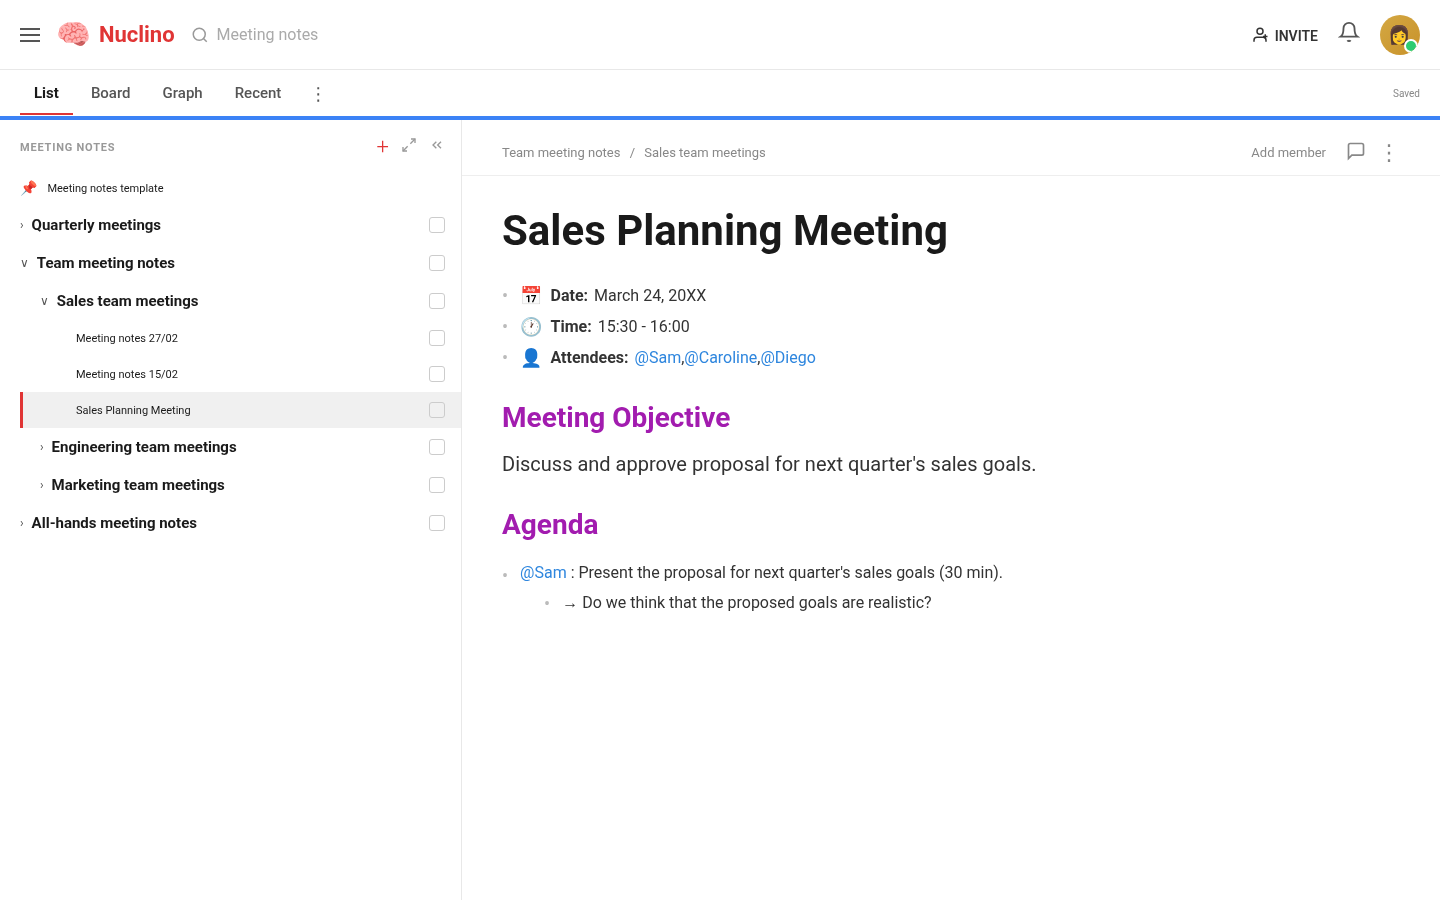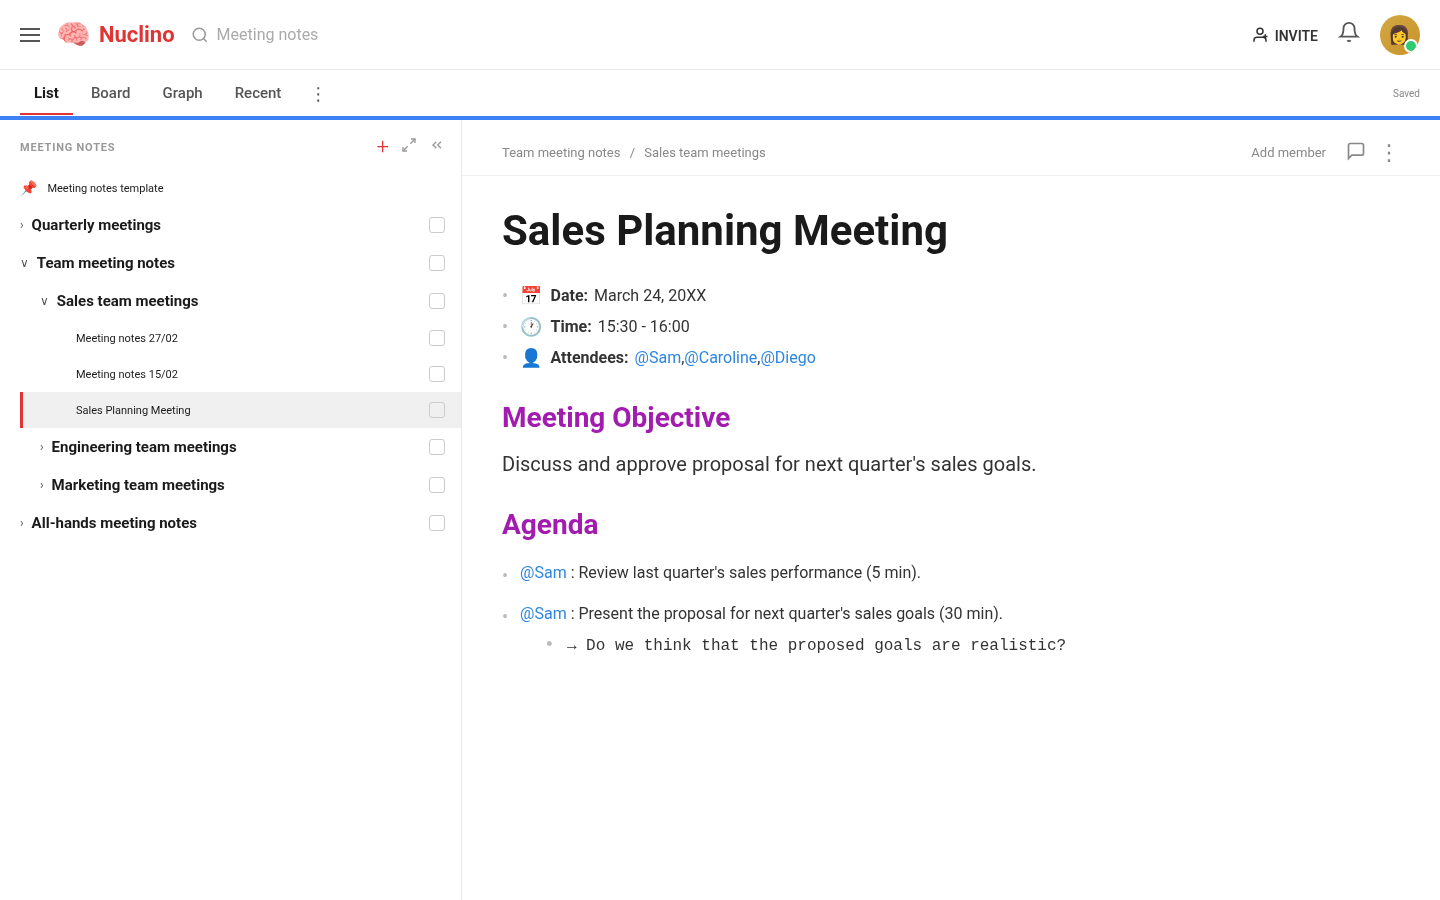--- a/index.html
+++ b/index.html
@@ -82,21 +82,21 @@
     .meta-label { font-weight: 700; margin-right: 6px; }
     .mention { color: #2e86de; cursor: pointer; }
 
     .section-heading { font-size: 28px; font-weight: 700; color: #a21caf; margin-bottom: 14px; margin-top: 4px; }
     .section-body { font-size: 20px; color: #333; line-height: 1.6; margin-bottom: 28px; }
 
     .agenda-list { list-style: none; }
     .agenda-list > li { display: flex; align-items: flex-start; padding: 5px 0; font-size: 16px; color: #333; line-height: 1.6; }
     .agenda-list > li::before { content: '•'; color: #bbb; margin-right: 12px; font-size: 18px; flex-shrink: 0; margin-top: 2px; }
     .agenda-sublist { list-style: none; padding-left: 24px; }
-    .agenda-sublist li { display: flex; align-items: flex-end; padding: 4px 0; font-size: 16px; color: #333; font-family: Liberation Mono, monospace; }
+    .agenda-sublist li { display: flex; align-items: flex-start; padding: 4px 0; font-size: 16px; color: #333; }
     .agenda-sublist li::before { content: '•'; color: #bbb; margin-right: 12px; font-size: 18px; flex-shrink: 0; }
   </style>
 </head>
 <body>
 
 <div class="topbar">
   <div class="hamburger-icon">
     <span></span>
       <span></span>
       <span></span>
@@ -278,26 +278,20 @@
           <span class="mention">@Diego</span>
         </li>
       </ul>
 
       <h2 class="section-heading">Meeting Objective</h2>
       <p class="section-body">Discuss and approve proposal for next quarter's sales goals.</p>
 
       <h2 class="section-heading">Agenda</h2>
       <ul class="agenda-list">
         <li>
-          <span>
-            <span class="mention">@Sam</span>
-            <span>: Review last quarter's sales performance (5 min).</span>
-          </span>
-        </li>
-        <li>
           <div>
             <span class="mention">@Sam</span>
             <span>: Present the proposal for next quarter's sales goals (30 min).</span>
             <ul class="agenda-sublist">
               <li>
                 <span>→ Do we think that the proposed goals are realistic?</span>
               </li>
             </ul>
           </div>
         </li>

